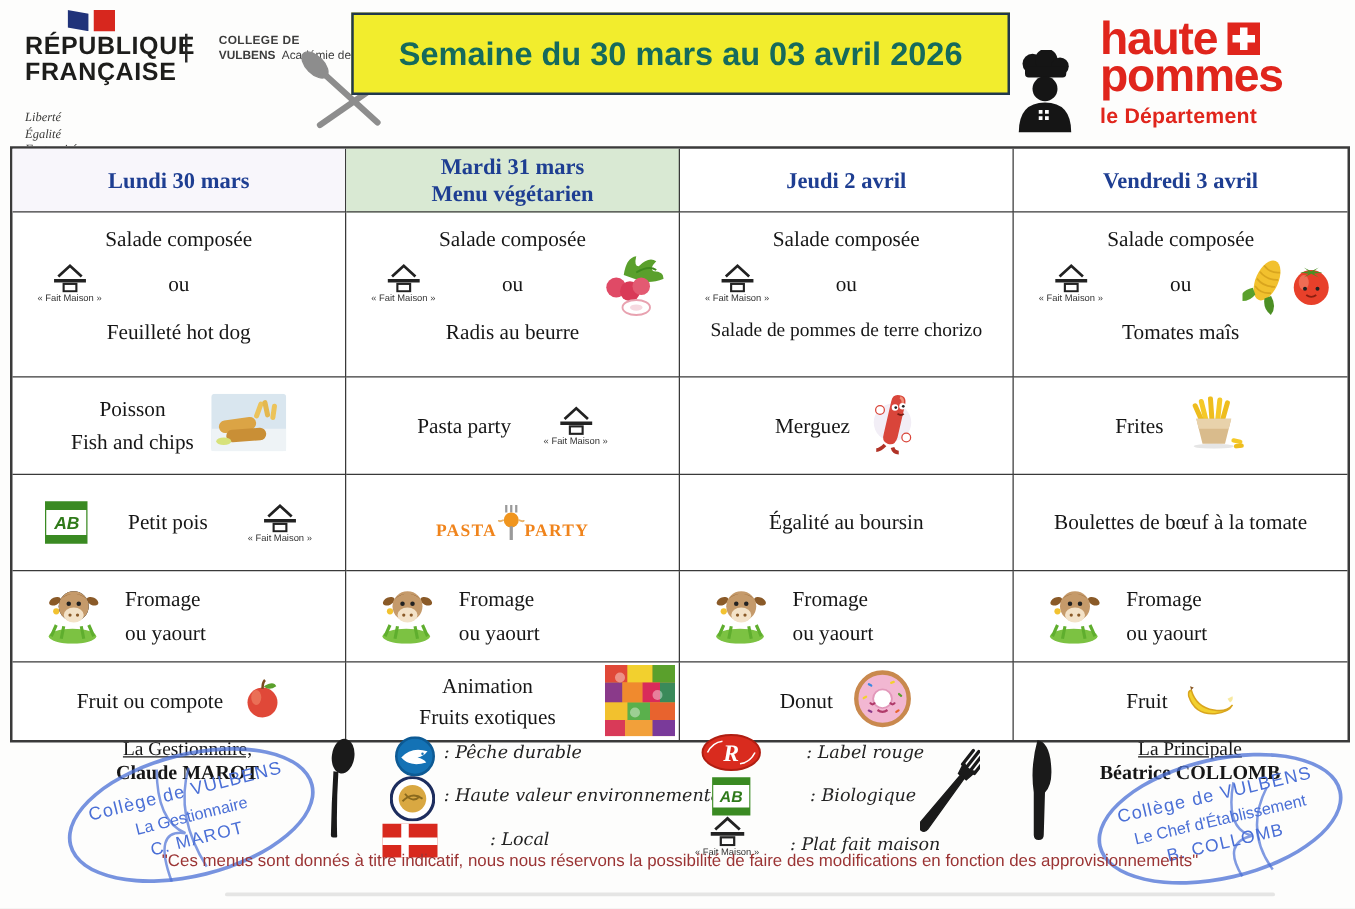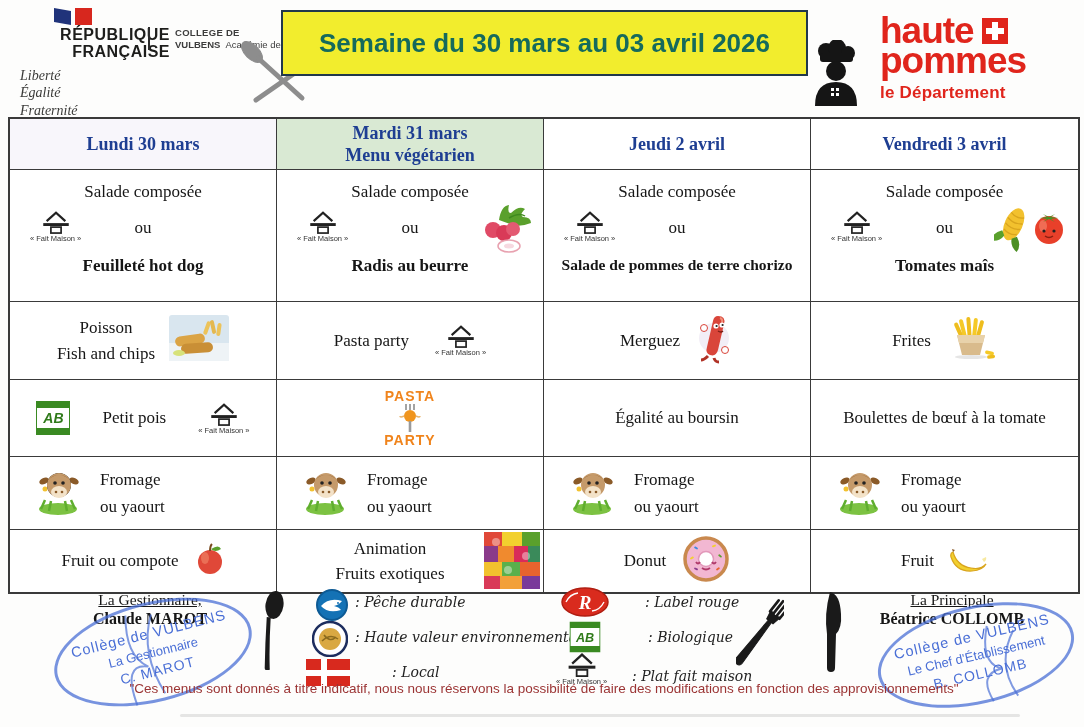--- a/index.html
+++ b/index.html
@@ -7,22 +7,22 @@
   .page {
     position:relative; width:1084px; height:727px; margin:0 auto;
     background:#fdfdfc; overflow:hidden;
     font-family:"Liberation Serif", serif; color:#161616;
   }
   
   .rf-block { position:absolute; left:20px; top:8px; width:150px; }
   .rf-flag { display:flex; gap:4px; margin-left:34px; margin-bottom:2px; }
   .rf-flag .b { width:17px; height:17px; background:#20337a; clip-path:polygon(0 0,100% 18%,100% 100%,0 82%); }
   .rf-flag .r { width:17px; height:17px; background:#d7271e; }
-  .rf-name { font-family:"Liberation Sans", sans-serif; font-weight:bold; font-size:16px; letter-spacing:.5px; color:#1d1d1b; line-height:1.05;text-align:right; }
-  .rf-motto { font-style:italic; font-size:14px; color:#3a3a38; margin-top:6px; line-height:1.25; }
+  .rf-name { font-family:"Liberation Sans", sans-serif; font-weight:bold; font-size:20px; letter-spacing:.5px; color:#1d1d1b; line-height:1.05; }
+  .rf-motto { font-style:italic; font-size:10px; color:#3a3a38; margin-top:20px; line-height:1.25; }
   .college-block { position:absolute; left:148px; top:27px; border-left:2px solid #2a2a2a; padding-left:25px; font-family:"Liberation Sans", sans-serif; }
   .college-l1 { font-size:9.5px; font-weight:bold; color:#3c3c3c; letter-spacing:.3px; }
   .college-l2 { font-size:9.5px; color:#3c3c3c; margin-top:1px; }
   .college-l2 b { font-weight:bold; margin-right:5px; }
   .cutlery { position:absolute; left:236px; top:36px; }
   .banner {
     position:absolute; left:281px; top:10px; width:527px; height:66px;
     background:#f2ed2d; border:2.5px solid #21384b;
     display:flex; align-items:center; justify-content:center;
   }
@@ -45,33 +45,33 @@
   }
   .c { border-right:1.4px solid #3a3a3a; border-bottom:1.4px solid #3a3a3a; position:relative; overflow:hidden; }
   .er { border-right:none; } .eb { border-bottom:none; }
   .head { display:flex; flex-direction:column; align-items:center; justify-content:center;
           font-weight:bold; font-size:18px; color:#1e3e92; line-height:1.25; }
   .h-lundi { background:#f8f6fb; } .h-mardi { background:#d9e9d3; }
   .cell { font-size:17px; }
   .ent { padding:8px 4px 6px 4px; text-align:center; }
   .ent-top { margin-top:4px; }
   .ent-mid { position:relative; height:52px; display:flex; align-items:center; justify-content:center; }
-  .ent-bot { margin-top:2px;font-weight:bold; }
+  .ent-bot { margin-top:2px; }
   .fm { display:inline-flex; flex-direction:column; align-items:center; line-height:1;justify-content:center; }
   .fm-cap { font-family:"Liberation Sans", sans-serif; font-size:7.5px; color:#333; margin-top:1px; white-space:nowrap; }
   .fm-abs-l { position:absolute; left:16px; top:8px; }
   .mid-right { position:absolute; right:8px; top:2px; display:flex; align-items:center; gap:2px; }
   .rowflex { display:flex; align-items:center; justify-content:center; gap:14px; height:100%; }
   .two-line { text-align:center; line-height:1.5; }
   .tight { font-size:15.5px; white-space:nowrap; text-align:center; }
   .cheese { display:flex; align-items:center; gap:20px; padding-left:26px; }
   .cheese-text { line-height:1.6; }
   .dessert { display:flex; align-items:center; justify-content:center; gap:16px; }
   .mosaic-abs { position:absolute; right:3px; top:2px; }
-  .pasta-logo { display:flex; flex-direction:column; align-items:center; line-height:1; font-family:Liberation Sans, sans-serif; }
+  .pasta-logo { display:flex; align-items:flex-end; line-height:1; font-family:Liberation Serif, serif; }
   .pasta-word { color:#f0841c; font-weight:bold; font-size:14px; letter-spacing:1px; }
   .ab-logo { width:34px; height:34px; border:1px solid #3a8a22; display:flex; align-items:center; justify-content:center;
              font-family:"Liberation Sans", sans-serif; font-weight:bold; font-size:14px; color:#2f7a1a;
              border-top:7px solid #3a8a22; border-bottom:7px solid #3a8a22; background:#fff; font-style:italic; }
   .ab-small { transform:scale(.9); }
   
   .sig-block { position:absolute; text-align:center; width:190px; z-index:4; }
   .sig-title { font-size:15.5px; text-decoration:underline; }
   .sig-name { font-size:16px; font-weight:bold; margin-top:1px; }
   .legend-label { position:absolute; font-style:italic; font-size:14px; color:#222; font-family:"DejaVu Serif", serif; white-space:nowrap; }

